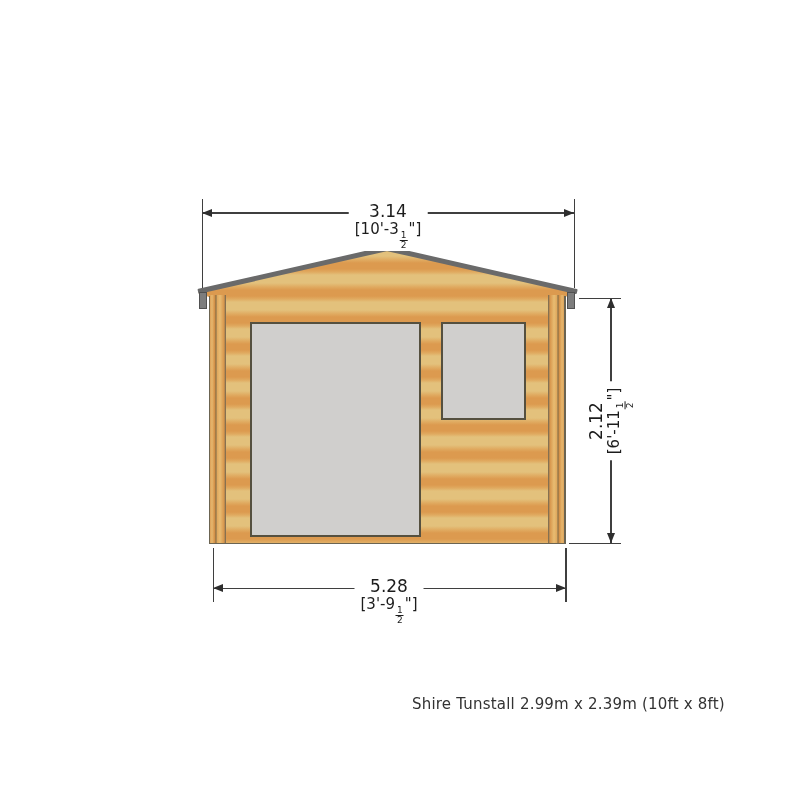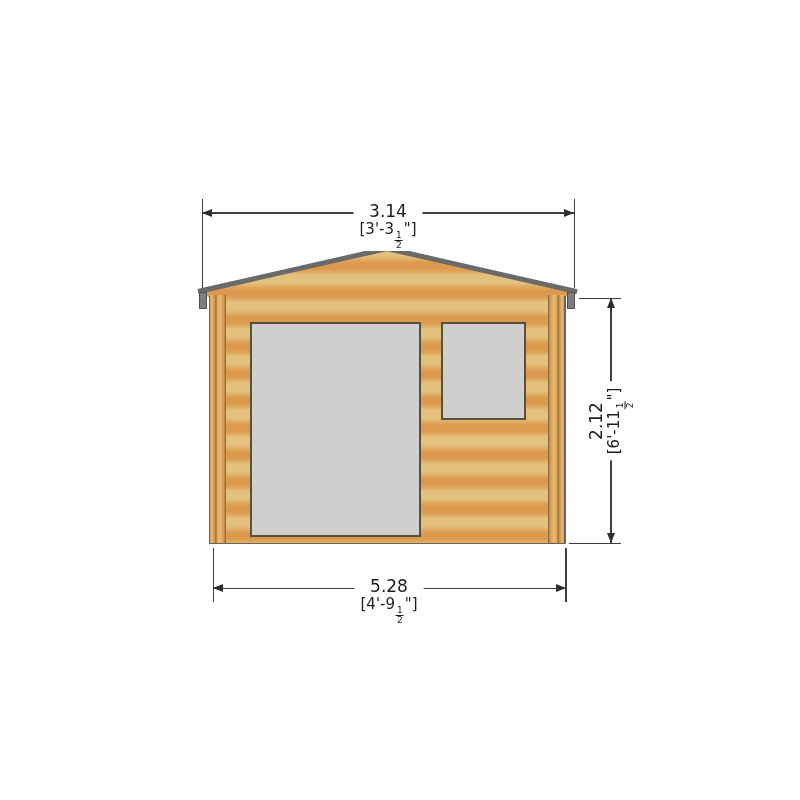--- a/index.html
+++ b/index.html
@@ -108,21 +108,21 @@
     <div class="opening window"></div>
   </div>
 
   <div class="dline ext-v" style="left:187.5px;top:199px;height:89px;"></div>
   <div class="dline ext-v" style="left:559.5px;top:199px;height:89px;"></div>
   <div class="dline ext-h" style="left:188px;top:212.4px;width:372px;"></div>
   <div class="ah aleft" style="left:188px;top:209px;"></div>
   <div class="ah aright" style="left:550px;top:209px;"></div>
   <div class="dim-text horiz" style="left:374px;top:202px;">
     <span class="metric">3.14</span>
-    <span class="imperial"><span>[3'-3</span><span class="frac">
+    <span class="imperial"><span>[10'-3</span><span class="frac">
           <span class="fnum">1</span>
           <span class="fden">2</span>
         </span><span>"]</span></span>
   </div>
 
   <div class="dline ext-h" style="left:565px;top:297.5px;width:42px;"></div>
   <div class="dline ext-h" style="left:555px;top:542.5px;width:52px;"></div>
   <div class="dline ext-v" style="left:596.3px;top:298px;height:245px;"></div>
   <div class="ah aup" style="left:593px;top:298px;"></div>
   <div class="ah adown" style="left:593px;top:533px;"></div>
@@ -134,20 +134,21 @@
         </span><span>"]</span></span>
   </div>
 
   <div class="dline ext-v" style="left:198.5px;top:548px;height:54px;"></div>
   <div class="dline ext-v" style="left:551.3px;top:548px;height:54px;"></div>
   <div class="dline ext-h" style="left:199px;top:587.5px;width:353px;"></div>
   <div class="ah aleft" style="left:199px;top:584px;"></div>
   <div class="ah aright" style="left:542px;top:584px;"></div>
   <div class="dim-text horiz" style="left:375px;top:577px;">
     <span class="metric">5.28</span>
-    <span class="imperial"><span>[4'-9</span><span class="frac">
+    <span class="imperial"><span>[3'-9</span><span class="frac">
           <span class="fnum">1</span>
           <span class="fden">2</span>
         </span><span>"]</span></span>
   </div>
 
+  <div class="caption">Shire Tunstall 2.99m x 2.39m (10ft x 8ft)</div>
 
 </div>
 
 </body></html>

